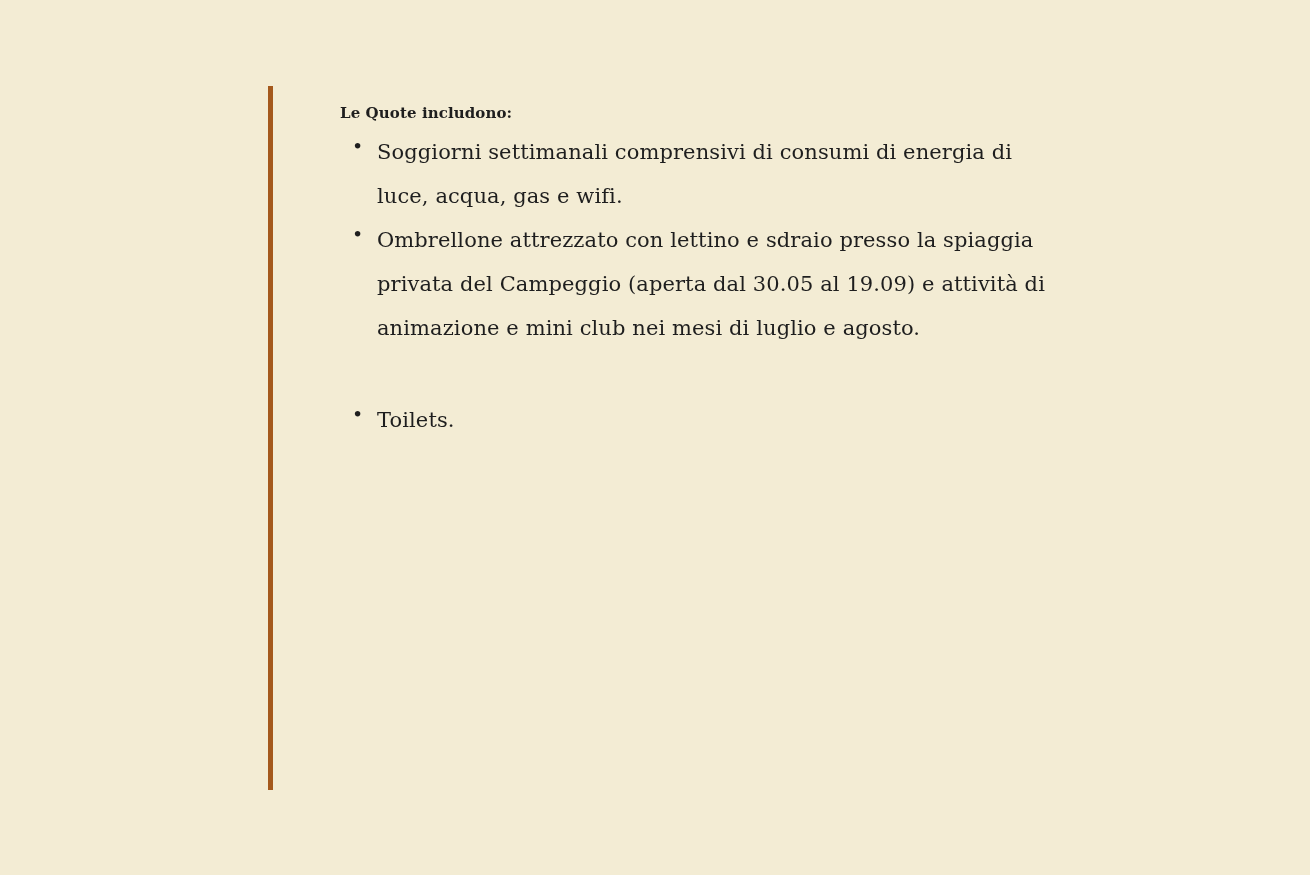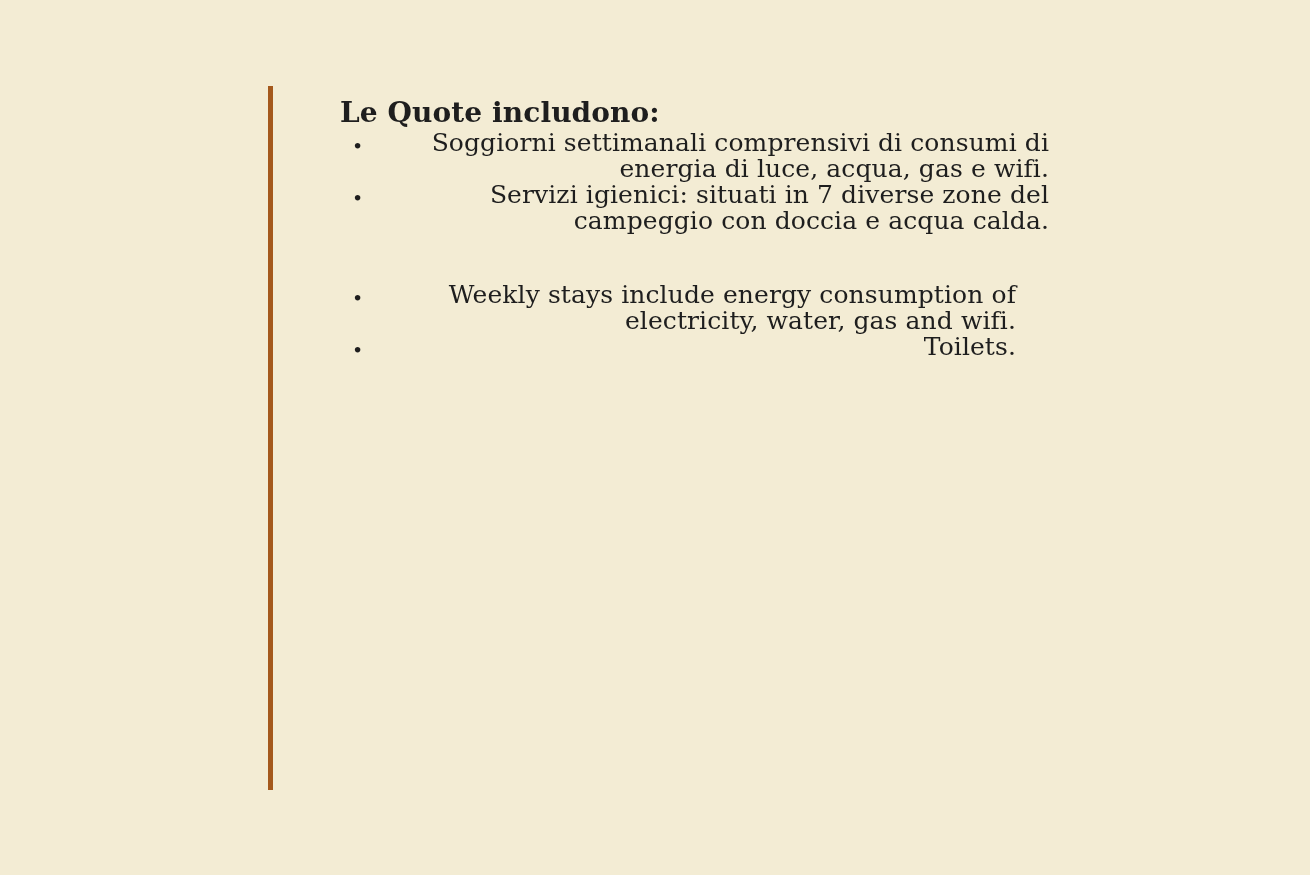--- a/index.html
+++ b/index.html
@@ -32,41 +32,40 @@
     background:var(--accent);
   }
   .content{
     position:absolute;
     left:340px;
     top:97px;
     width:720px;
   }
   .sec h2{
     margin:0;
-    font-size:28px;
+    font-size:15px;
     line-height:32.6px;
     font-weight:bold;
     color:var(--ink);
     letter-spacing:0.1px;
   }
   .sec ul{
     margin:0;
     padding:0;
     list-style:none;
   }
   .sec-it ul{ width:709px; }
   .sec-en ul{ width:676px; }
   .sec li{
     position:relative;
     padding-left:37px;
-    font-size:25px;
-    line-height:26px;
+    font-size:21px;
+    line-height:44px;
     white-space:pre-wrap;
     letter-spacing:0.1px;
-    text-align:right;
   }
   .sec li::before{
     content:"\2022";
     position:absolute;
     left:12px;
     top:0;
     font-size:19px;
     line-height:32.6px;
   }
   .sec-en{ margin-top:48px; }
@@ -76,26 +75,24 @@
 
 <div class="canvas">
   <div class="accent-bar"></div>
 
   <div class="content">
 
     <section class="sec sec-it">
       <h2>Le Quote includono:</h2>
       <ul>
         <li>Soggiorni settimanali comprensivi di consumi di energia di luce, acqua, gas e wifi.</li>
-        <li>Servizi igienici: situati in 7 diverse zone del campeggio con doccia e acqua calda.</li>
+        <li>Ombrellone attrezzato con lettino e sdraio presso la spiaggia privata del Campeggio (aperta dal 30.05 al 19.09) e attività di animazione e mini club nei mesi di luglio e agosto.</li>
       </ul>
     </section>
 
     <section class="sec sec-en">
       <ul>
-        <li>Weekly stays include energy consumption of
- electricity, water, gas and wifi.</li>
         <li>Toilets.</li>
       </ul>
     </section>
 
   </div>
 </div>
 
 </body></html>

